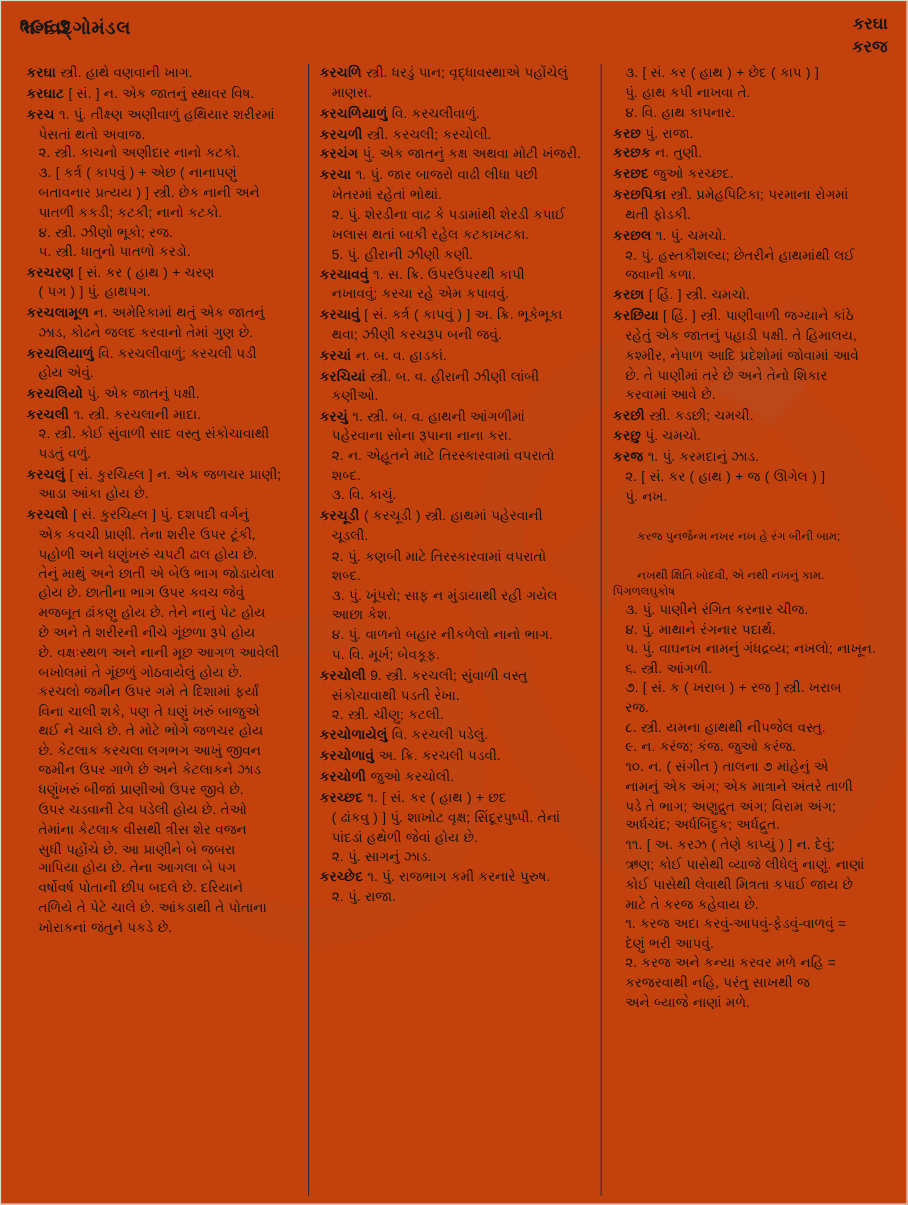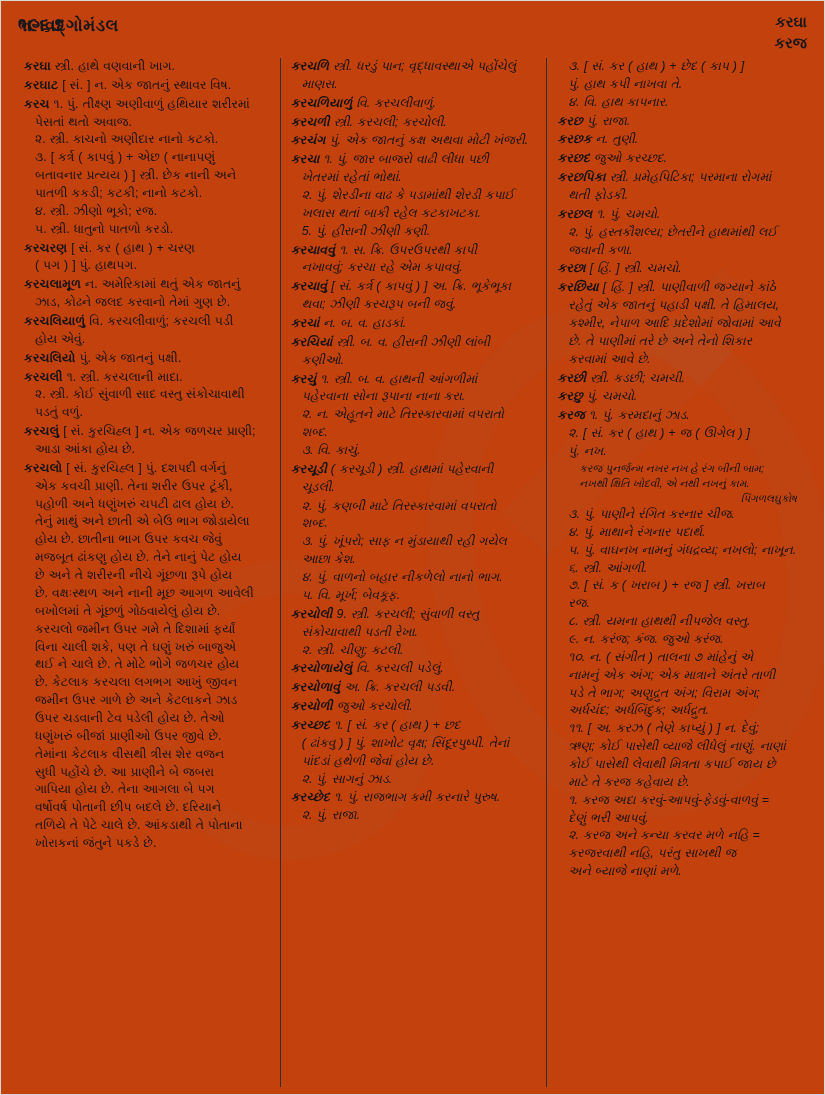--- a/index.html
+++ b/index.html
@@ -115,21 +115,21 @@
     display: flex;
     z-index: 2;
   }
   .col {
     flex: 1 1 0;
     position: relative;
     padding: 0 10px;
     box-sizing: border-box;
     overflow: hidden;
   }
-  .col + .col { border-left: 1px solid #2f2f33; font-style: italic; }
+  .col + .col { border-left: 1px solid #2f2f33; }
 
   
   .entry {
     margin-bottom: 1px;
     color: #121214;
   }
   .line {
     font-size: 12.4px;
     line-height: 1.44;
     text-align: justify;
@@ -141,25 +141,25 @@
   .headword {
     font-weight: bold;
     letter-spacing: .2px;
   }
   .line.first { text-indent: 0; }
   .verse {
     font-size: 10.6px;
     line-height: 1.42;
     padding-left: 22px;
     text-align: left;
+    margin-top: 20px;
   }
   .citation {
     font-size: 10.6px;
     line-height: 1.42;
-    text-align: right;
     padding-right: 6px;
   }
 </style>
 </head>
 <body>
 
 <div id="page">
 
   <div class="watermark wm-ring"></div>
   <div class="watermark wm-ring2"></div>
@@ -226,22 +226,22 @@
           <div class="line cont">હોય છે. છાતીના ભાગ ઉપર કવચ જેવું</div>
           <div class="line cont">મજબૂત ઢાંકણુ હોય છે. તેને નાનું પેટ હોય</div>
           <div class="line cont">છે અને તે શરીરની નીચે ગૂંછળા રૂપે હોય</div>
           <div class="line cont">છે. વક્ષઃસ્થળ અને નાની મૂછ આગળ આવેલી</div>
           <div class="line cont">બખોલમાં તે ગૂંછળું ગોઠવાયેલું હોય છે.</div>
           <div class="line cont">કરચલો જમીન ઉપર ગમે તે દિશામાં ફર્યાં</div>
           <div class="line cont">વિના ચાલી શકે, પણ તે ઘણું ખરું બાજુએ</div>
           <div class="line cont">થઈ ને ચાલે છે. તે મોટે ભોગે જળચર હોય</div>
           <div class="line cont">છે. કેટલાક કરચલા લગભગ આખું જીવન</div>
           <div class="line cont">જમીન ઉપર ગાળે છે અને કેટલાકને ઝાડ</div>
+          <div class="line cont">ધણુંખરું બીજાં પ્રાણીઓ ઉપર જીવે છે.</div>
           <div class="line cont">ઉપર ચડવાની ટેવ પડેલી હોય છે. તેઓ</div>
-          <div class="line cont">ધણુંખરું બીજાં પ્રાણીઓ ઉપર જીવે છે.</div>
           <div class="line cont">તેમાંના કેટલાક વીસથી ત્રીસ શેર વજન</div>
           <div class="line cont">સુધી પહોંચે છે. આ પ્રાણીને બે જબરા</div>
           <div class="line cont">ગાપિયા હોય છે. તેના આગલા બે પગ</div>
           <div class="line cont">વર્ષોવર્ષ પોતાની છીપ બદલે છે. દરિયાને</div>
           <div class="line cont">તળિયે તે પેટે ચાલે છે. આંકડાથી તે પોતાના</div>
           <div class="line cont">ખોરાકનાં જંતુને પકડે છે.</div>
         </div>
       </div>
       <div class="col">
         <div class="entry">

